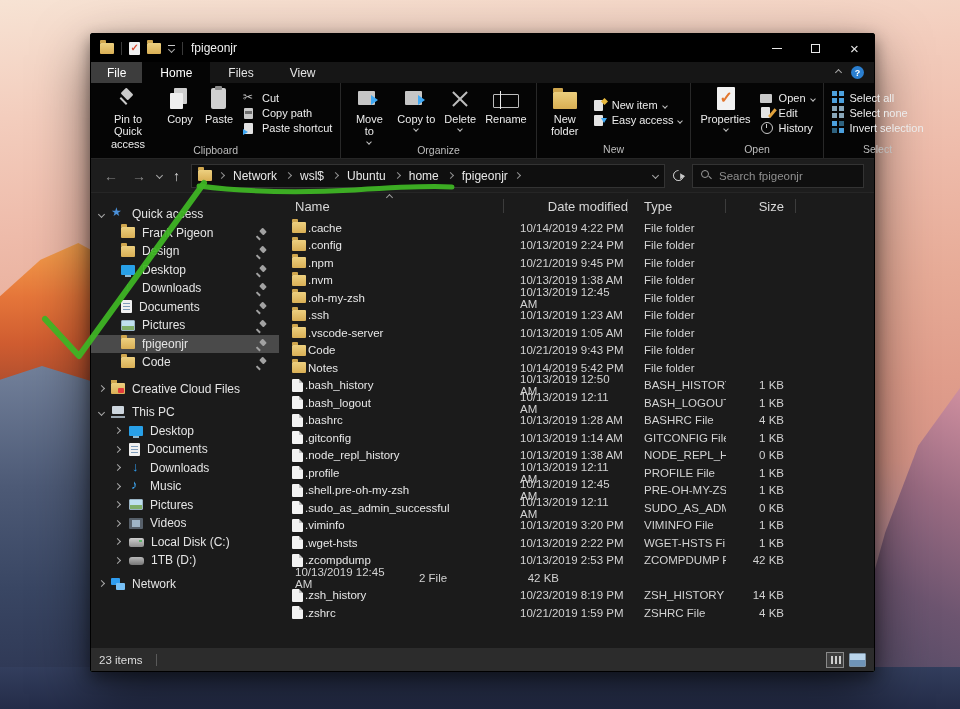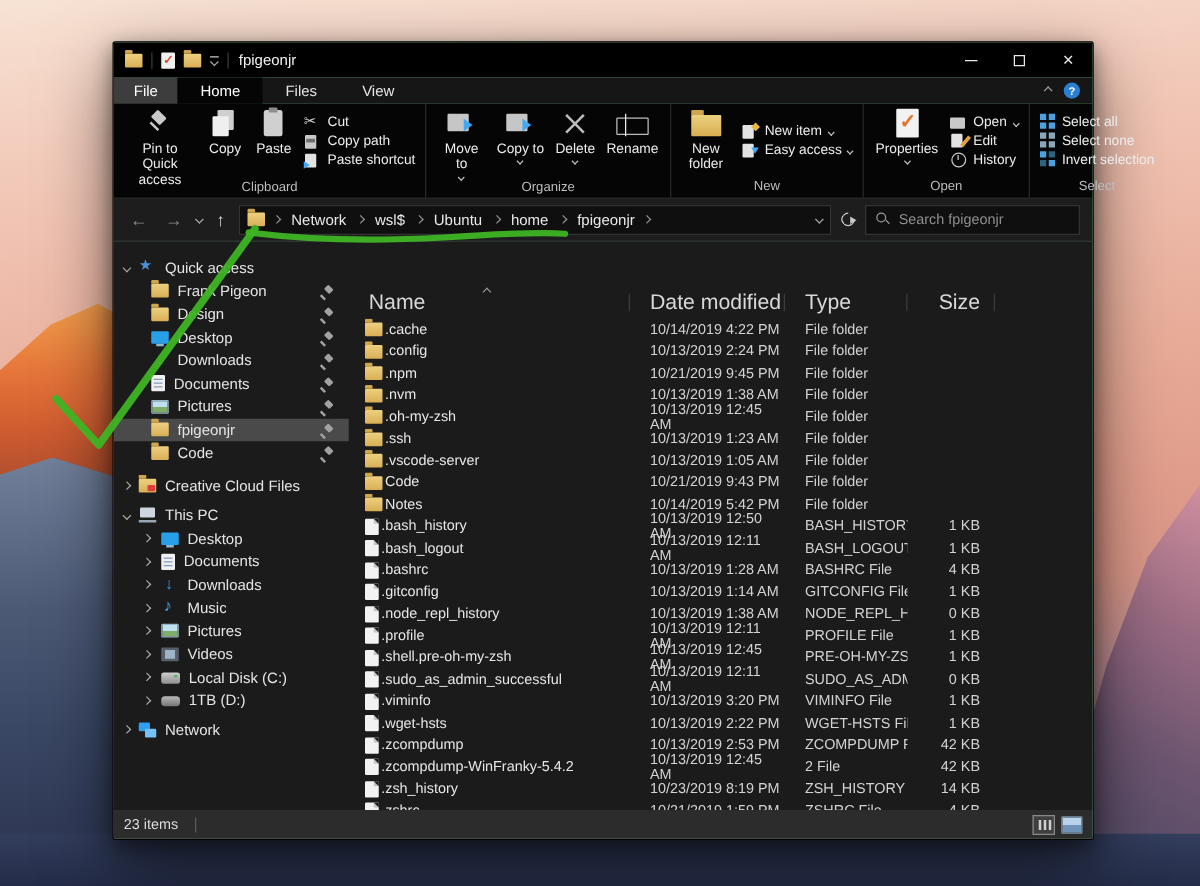--- a/index.html
+++ b/index.html
@@ -161,24 +161,24 @@
   .icon-network::after{content:"";position:absolute;right:0;bottom:0;width:9px;height:7px;background:#77c0f5;border-radius:1px;}
   .icon-cloud{width:14px;height:11px;background:linear-gradient(180deg,#edd080,#d9af55);border-radius:1px;}
   .icon-cloud::before{content:"";position:absolute;top:-3px;left:0;width:6px;height:3px;background:#cfa64e;}
   .icon-cloud::after{content:"";position:absolute;right:1px;bottom:1px;width:6px;height:5px;background:#e23c3c;border-radius:1px;}
   .icon-star::before{content:"★";position:absolute;left:0;top:-3px;font-size:12px;color:#4a90d9;}
   .icon-qat-props{width:11px;height:13px;background:#f0f0f0;border-radius:1px;}
   .icon-qat-props::after{content:"✓";position:absolute;left:1.5px;top:0;font-size:10px;font-weight:bold;color:#d6492f;}
 
   
   .filepane{flex:1;display:flex;flex-direction:column;position:relative;}
-  .fhead{height:26px;display:flex;align-items:center;color:#d8d8d8;font-size:17px;flex:none;position:relative;margin-top:36px;}
+  .fhead{height:26px;display:flex;align-items:center;color:#d8d8d8;font-size:13px;flex:none;position:relative;}
   .fh{height:100%;display:flex;align-items:center;position:relative;padding-left:16px;}
   .fh::after{content:"";position:absolute;right:0;top:6px;bottom:6px;width:1px;background:#3c3c3c;}
-  .col-name{width:225px;} .col-date{width:124px;} .col-type{width:98px;} .col-size{width:70px;justify-content:flex-end;padding-right:12px;}
+  .col-name{width:225px;} .col-date{width:124px;justify-content:flex-end;} .col-type{width:98px;} .col-size{width:70px;justify-content:flex-end;padding-right:12px;}
   .col-extra{width:80px;}
   .sort-up{position:absolute;left:108px;top:2px;width:5px;height:5px;border-right:1.2px solid #9a9a9a;border-bottom:1.2px solid #9a9a9a;transform:rotate(-135deg);}
   .frows{flex:1;overflow:hidden;}
   .frow{height:17.5px;display:flex;align-items:center;font-size:11.5px;color:#e6e6e6;}
   .fc{display:flex;align-items:center;height:100%;}
   .fc-name{width:225px;gap:2px;padding-left:13px;white-space:nowrap;overflow:hidden;}
   .fc-date{width:124px;color:#d2d2d2;padding-left:16px;}
   .fc-type{width:98px;color:#d2d2d2;padding-left:16px;white-space:nowrap;overflow:hidden;}
   .fc-size{width:70px;color:#d2d2d2;justify-content:flex-end;padding-right:12px;}
 
@@ -746,24 +746,20 @@
             <div class="fc fc-name">
               <span class="ic icon-file"></span>
               <span>.zcompdump</span>
             </div>
             <div class="fc fc-date">10/13/2019 2:53 PM</div>
             <div class="fc fc-type">ZCOMPDUMP File</div>
             <div class="fc fc-size">42 KB</div>
           </div>
 
           <div class="frow">
-            <div class="fc fc-name">
-              <span class="ic icon-file"></span>
-              <span>.zcompdump-WinFranky-5.4.2</span>
-            </div>
             <div class="fc fc-date">10/13/2019 12:45 AM</div>
             <div class="fc fc-type">2 File</div>
             <div class="fc fc-size">42 KB</div>
           </div>
 
           <div class="frow">
             <div class="fc fc-name">
               <span class="ic icon-file"></span>
               <span>.zsh_history</span>
             </div>

